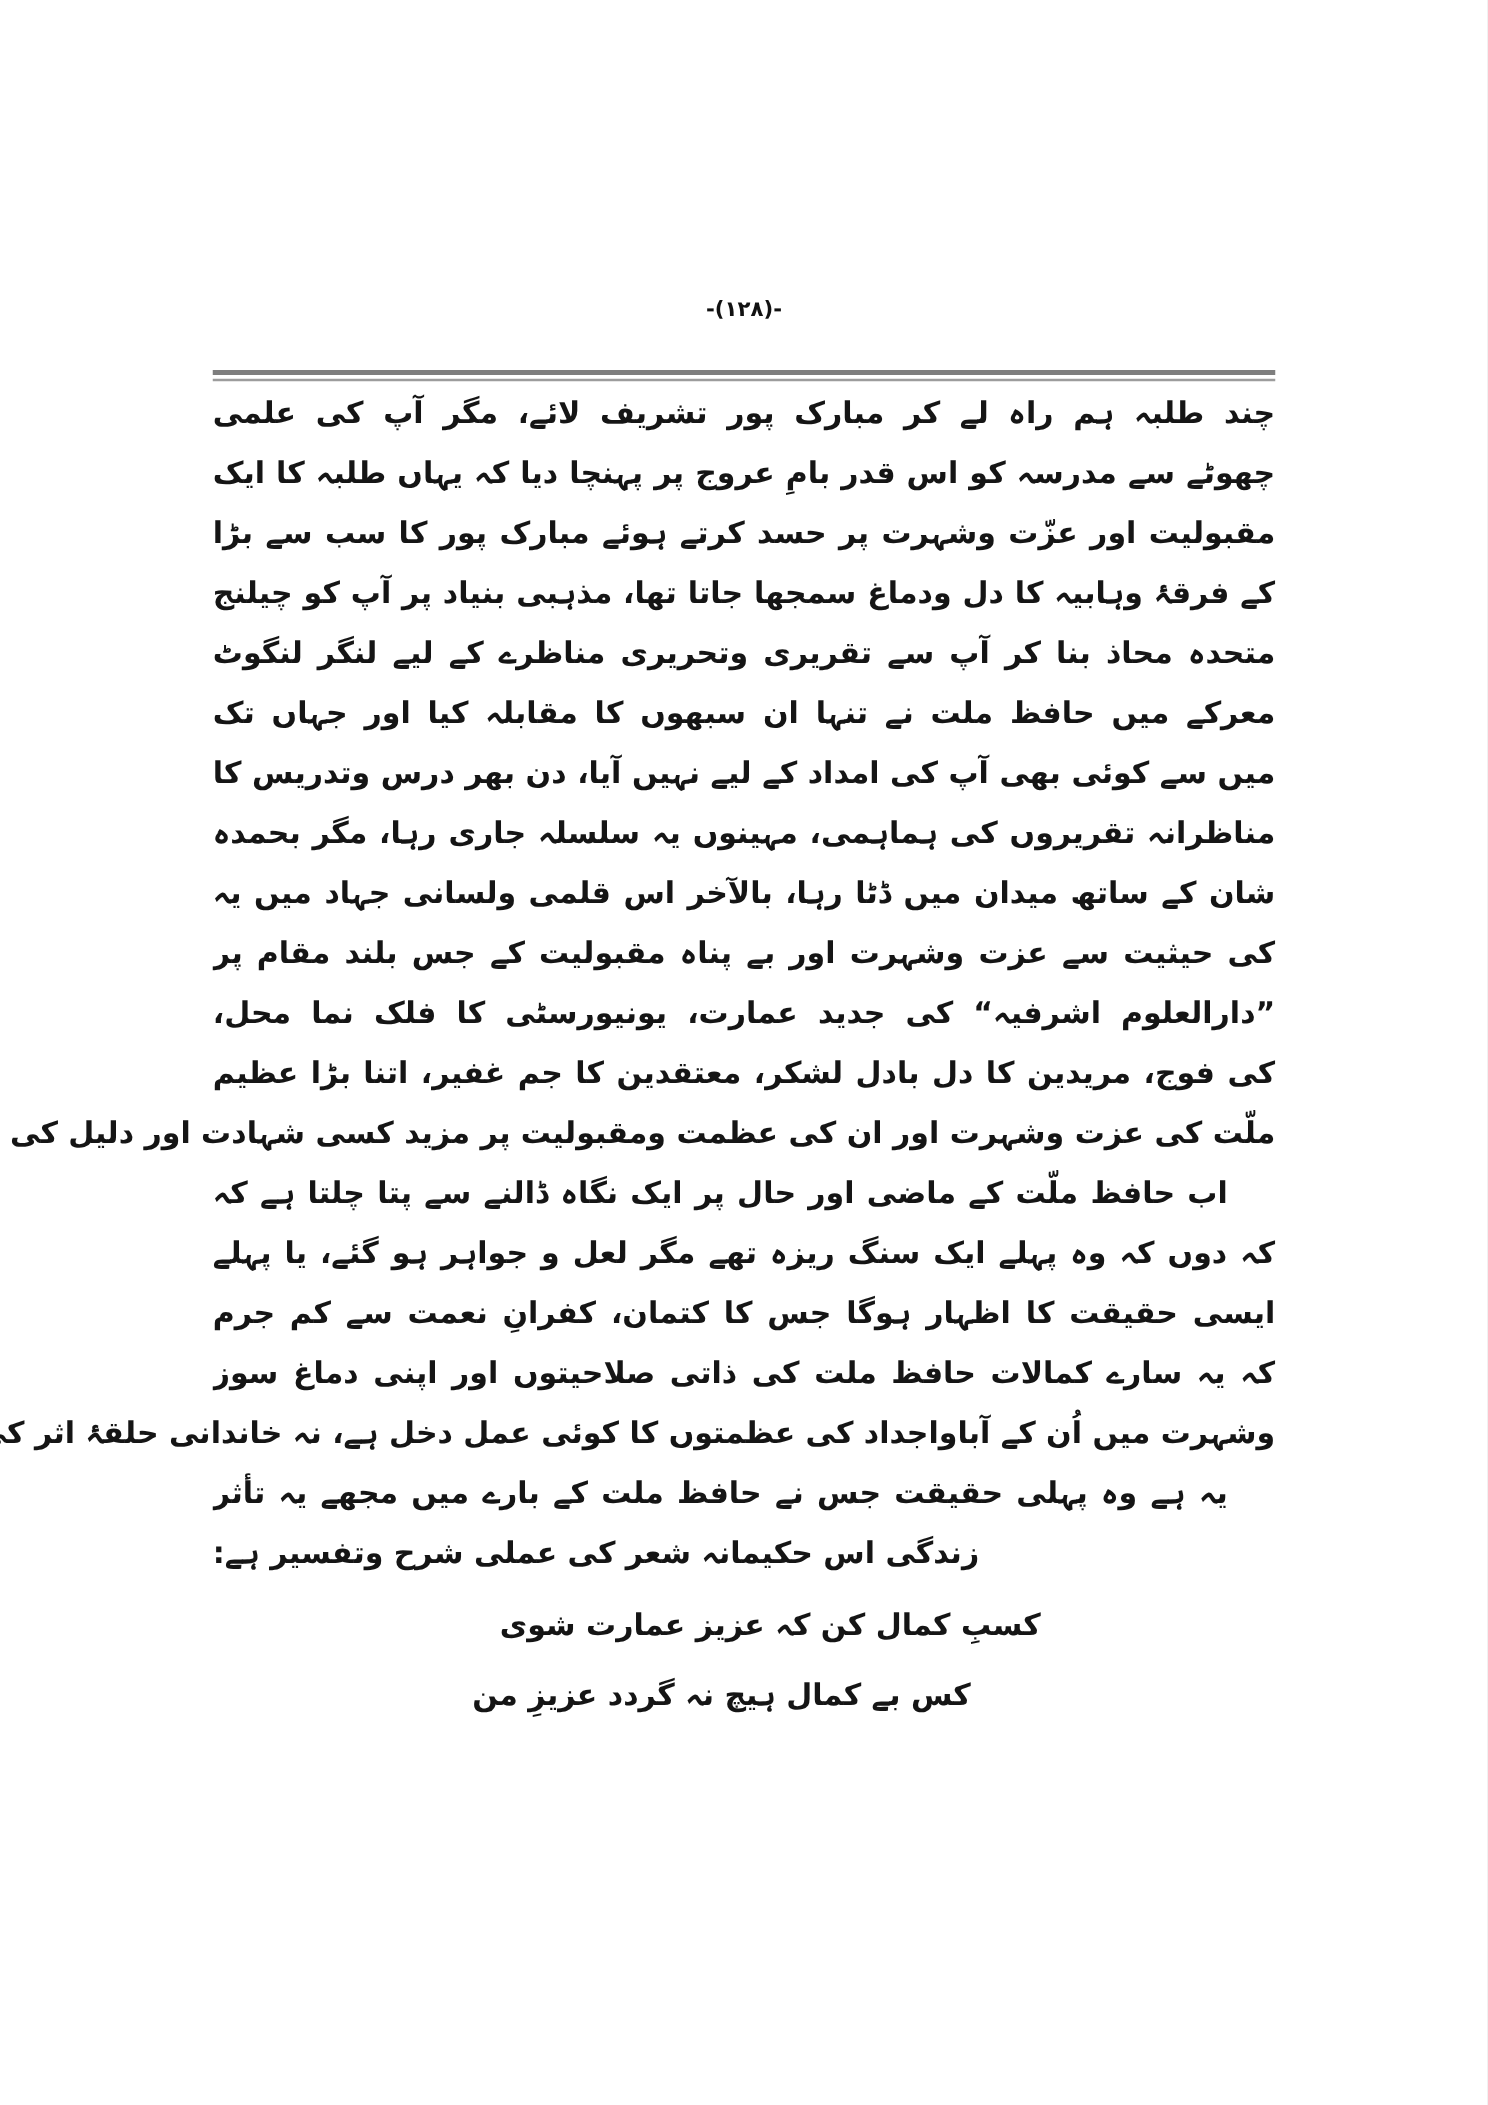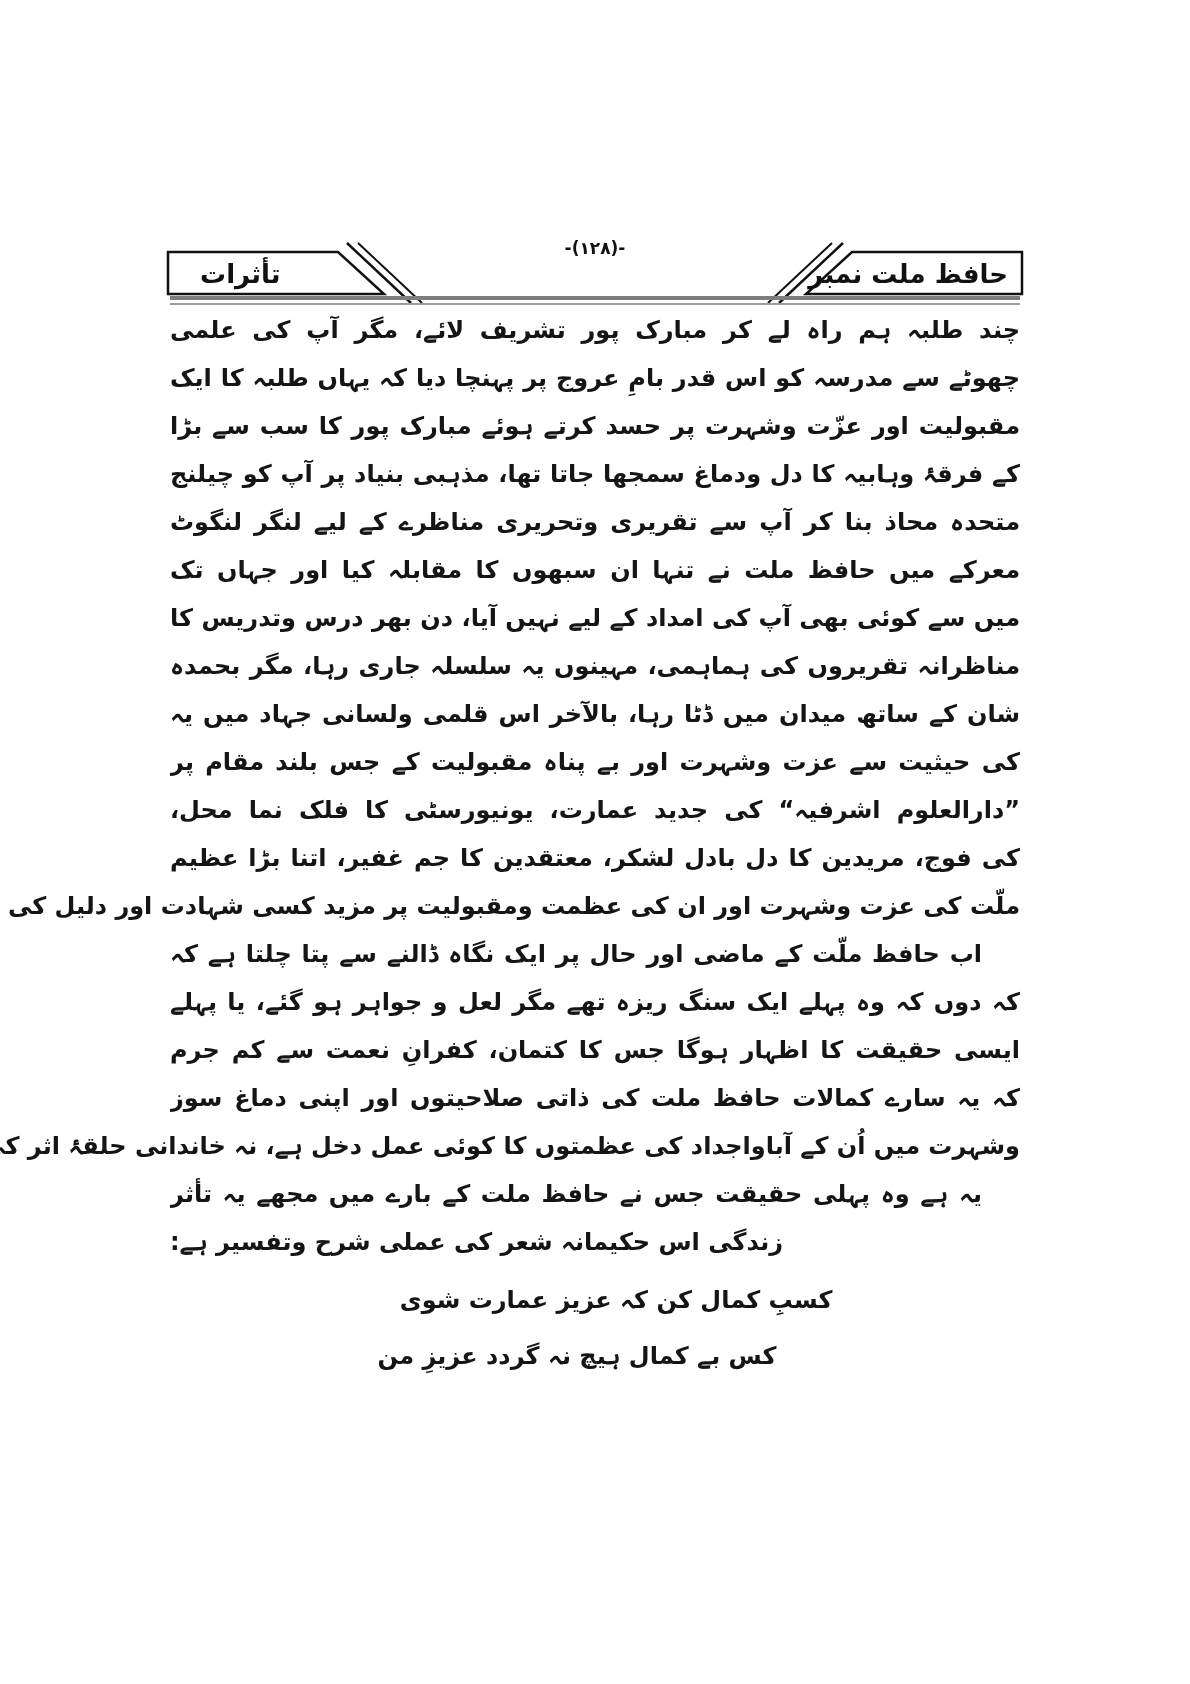--- a/index.html
+++ b/index.html
@@ -55,39 +55,23 @@
   }
   .poem-line{height:56px;line-height:56px;text-align:center;white-space:nowrap;}
   .poem-line-1{transform:translateX(21px);}
   .poem-line-2{transform:translateX(-18px);}
 </style>
 </head>
 <body>
 
 <div class="page">
 
-  <div class="hdr-box hdr-box-left">
-    <svg width="272" height="66" viewBox="0 0 272 66">
-      <polygon points="2,12 172,12 218,54 2,54" fill="none" stroke="#111" stroke-width="2.5"></polygon>
-      <line x1="181" y1="3" x2="245" y2="63" stroke="#111" stroke-width="2.5"></line>
-      <line x1="192" y1="3" x2="256" y2="63" stroke="#111" stroke-width="2"></line>
-    </svg>
-    <div class="hdr-label">تأثرات</div>
-  </div>
 
   <div class="page-number">-(۱۲۸)-</div>
 
-  <div class="hdr-box hdr-box-right">
-    <svg width="272" height="66" viewBox="0 0 272 66">
-      <polygon points="270,12 100,12 54,54 270,54" fill="none" stroke="#111" stroke-width="2.5"></polygon>
-      <line x1="91" y1="3" x2="27" y2="63" stroke="#111" stroke-width="2.5"></line>
-      <line x1="80" y1="3" x2="16" y2="63" stroke="#111" stroke-width="2"></line>
-    </svg>
-    <div class="hdr-label">حافظ ملت نمبر</div>
-  </div>
 
   <div class="header-rule"></div>
 
   <div class="body-text">
     <div class="bline l-full">چند طلبہ ہم راہ لے کر مبارک پور تشریف لائے، مگر آپ کی علمی استعداد کی شہرت نے ایک ہی سال میں اس</div>
     <div class="bline l-full">چھوٹے سے مدرسہ کو اس قدر بامِ عروج پر پہنچا دیا کہ یہاں طلبہ کا ایک ہجوم امنڈ پڑا، آپ کی اس بے پناہ</div>
     <div class="bline l-full">مقبولیت اور عزّت وشہرت پر حسد کرتے ہوئے مبارک پور کا سب سے بڑا دیوبندی مولوی جو پورے اعظم گڑھ</div>
     <div class="bline l-full">کے فرقۂ وہابیہ کا دل ودماغ سمجھا جاتا تھا، مذہبی بنیاد پر آپ کو چیلنج کرنے لگا اور پورے ضلع کے دیوبندی مولوی</div>
     <div class="bline l-full">متحدہ محاذ بنا کر آپ سے تقریری وتحریری مناظرے کے لیے لنگر لنگوٹ باندھ کر اکھاڑے میں اتر پڑے، اس</div>
     <div class="bline l-full">معرکے میں حافظ ملت نے تنہا ان سبھوں کا مقابلہ کیا اور جہاں تک مجھے علم ہے کہ آپ کے اساتذہ، یا معاصرین</div>

